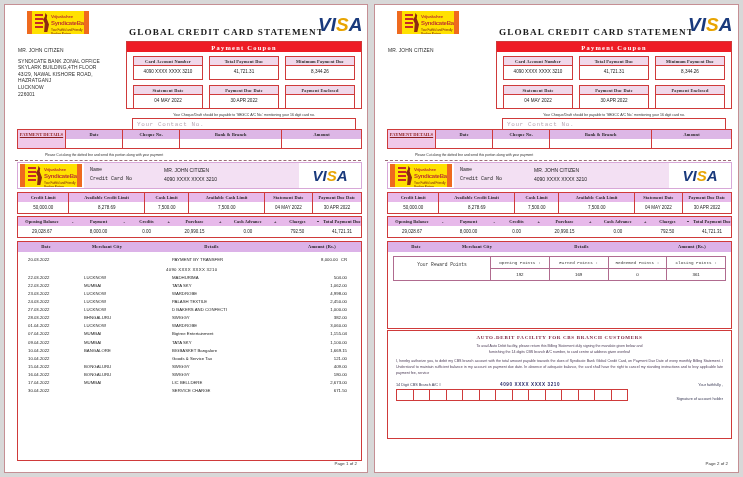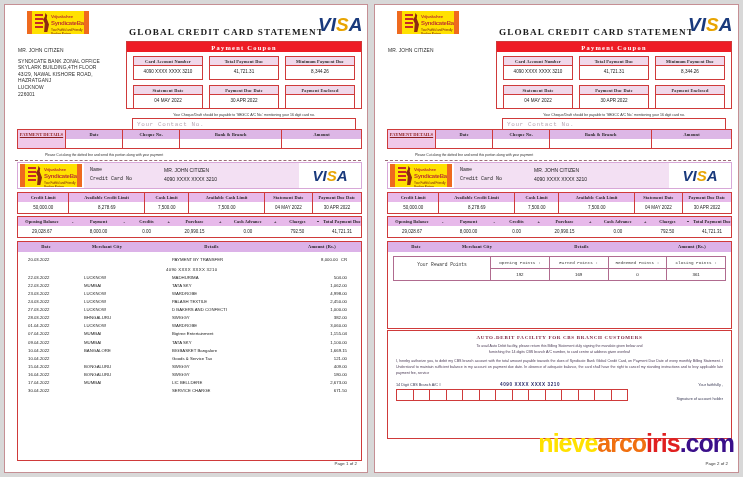--- a/index.html
+++ b/index.html
@@ -610,18 +610,17 @@
               <span></span>
               <span></span>
               <span></span>
               <span></span>
               <span></span>
             </div>
           <div class="sig">Signature of account holder</div>
         </div>
       </div>
 
-      <div class="wm"><span class="w1">nieve</span><span class="w2">arco</span><span class="w3">iris</span><span class="w4">.com</span></div>
 
       <div class="pagenum">Page 2 of 2</div>
     </div>
   </div>
 </div>
 
 </body></html>

